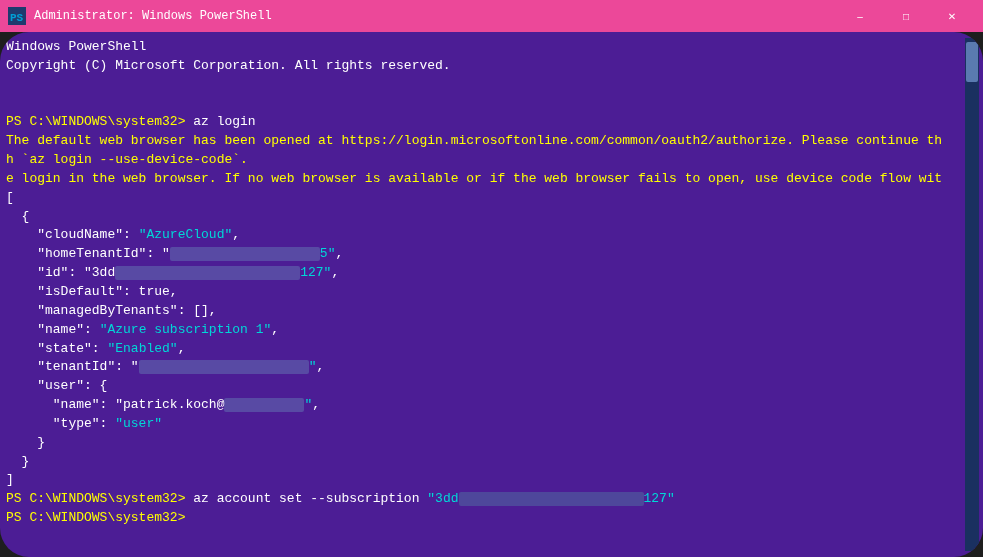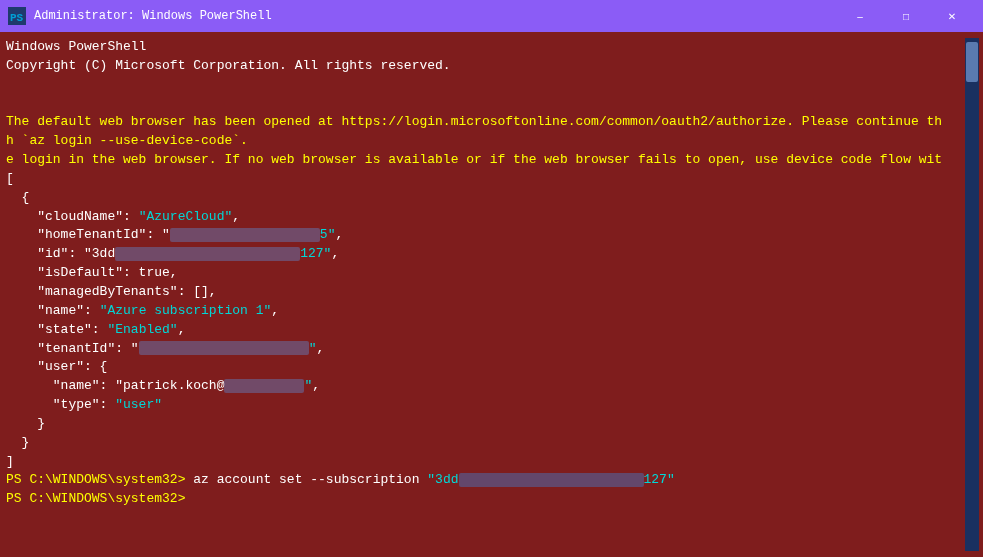--- a/index.html
+++ b/index.html
@@ -2,21 +2,21 @@
 <html><head>
   <meta charset="utf-8">
   <style>
     * { margin: 0; padding: 0; box-sizing: border-box; }
     body { width: 983px; height: 557px; background: #1e1e1e; font-family: 'Consolas', 'Courier New', monospace; font-size: 13px; overflow: hidden; }
 
     
     .title-bar {
       display: flex;
       align-items: center;
-      background: #8b5cf6;
+      background: #ec4899;
       height: 32px;
       padding: 0 8px;
       user-select: none;
     }
     .title-bar-icon {
       width: 18px;
       height: 18px;
       margin-right: 8px;
       flex-shrink: 0;
     }
@@ -43,25 +43,26 @@
       background: transparent;
       border: none;
       font-family: 'Segoe UI', Arial, sans-serif;
     }
     .title-btn-symbol { font-size: 10px; }
 
     
     .terminal {
       display: flex;
       height: calc(557px - 32px);
-      background: #7f1d1d;
+      background: #4c1d95;
       color: #cccccc;
       padding: 6px 4px 6px 6px;
       overflow: hidden;
       position: relative;
+      border-radius: 29px;
     }
     .terminal-content {
       flex: 1;
       overflow: hidden;
       line-height: 1.45;
     }
     .scrollbar {
       width: 14px;
       background: #1a3060;
       display: flex;
@@ -120,20 +121,21 @@
   </div>
 </div>
 
 <div class="terminal">
   <div class="terminal-content">
 
     <span class="line white">Windows PowerShell</span>
     <span class="line white">Copyright (C) Microsoft Corporation. All rights reserved.</span>
     <span class="line">&nbsp;</span>
     <span class="line">&nbsp;</span>
+    <span class="line"><span class="yellow">PS C:\WINDOWS\system32&gt;</span><span class="white-text"> az login</span></span>
     <span class="line yellow">The default web browser has been opened at https://login.microsoftonline.com/common/oauth2/authorize. Please continue th</span>
     <span class="line yellow">h `az login --use-device-code`.</span>
     <span class="line yellow">e login in the web browser. If no web browser is available or if the web browser fails to open, use device code flow wit</span>
     <span class="line white">[</span>
     <span class="line white">  {</span>
     <span class="line"><span class="white-text">    "cloudName": </span><span class="cyan-string">"AzureCloud"</span><span class="white-text">,</span></span>
     <span class="line"><span class="white-text">    "homeTenantId": "</span><span class="blurred" style="width:150px; height:14px; vertical-align:middle;">&nbsp;&nbsp;&nbsp;&nbsp;&nbsp;&nbsp;&nbsp;&nbsp;&nbsp;&nbsp;&nbsp;&nbsp;&nbsp;&nbsp;&nbsp;&nbsp;&nbsp;&nbsp;&nbsp;&nbsp;&nbsp;&nbsp;&nbsp;&nbsp;</span><span class="cyan-string">5"</span><span class="white-text">,</span></span>
     <span class="line"><span class="white-text">    "id": "3dd</span><span class="blurred" style="width:185px; height:14px; vertical-align:middle;">&nbsp;&nbsp;&nbsp;&nbsp;&nbsp;&nbsp;&nbsp;&nbsp;&nbsp;&nbsp;&nbsp;&nbsp;&nbsp;&nbsp;&nbsp;&nbsp;&nbsp;&nbsp;&nbsp;&nbsp;&nbsp;&nbsp;&nbsp;&nbsp;&nbsp;&nbsp;&nbsp;&nbsp;&nbsp;&nbsp;</span><span class="cyan-string">127"</span><span class="white-text">,</span></span>
     <span class="line"><span class="white-text">    "isDefault": true,</span></span>
     <span class="line"><span class="white-text">    "managedByTenants": [],</span></span>

